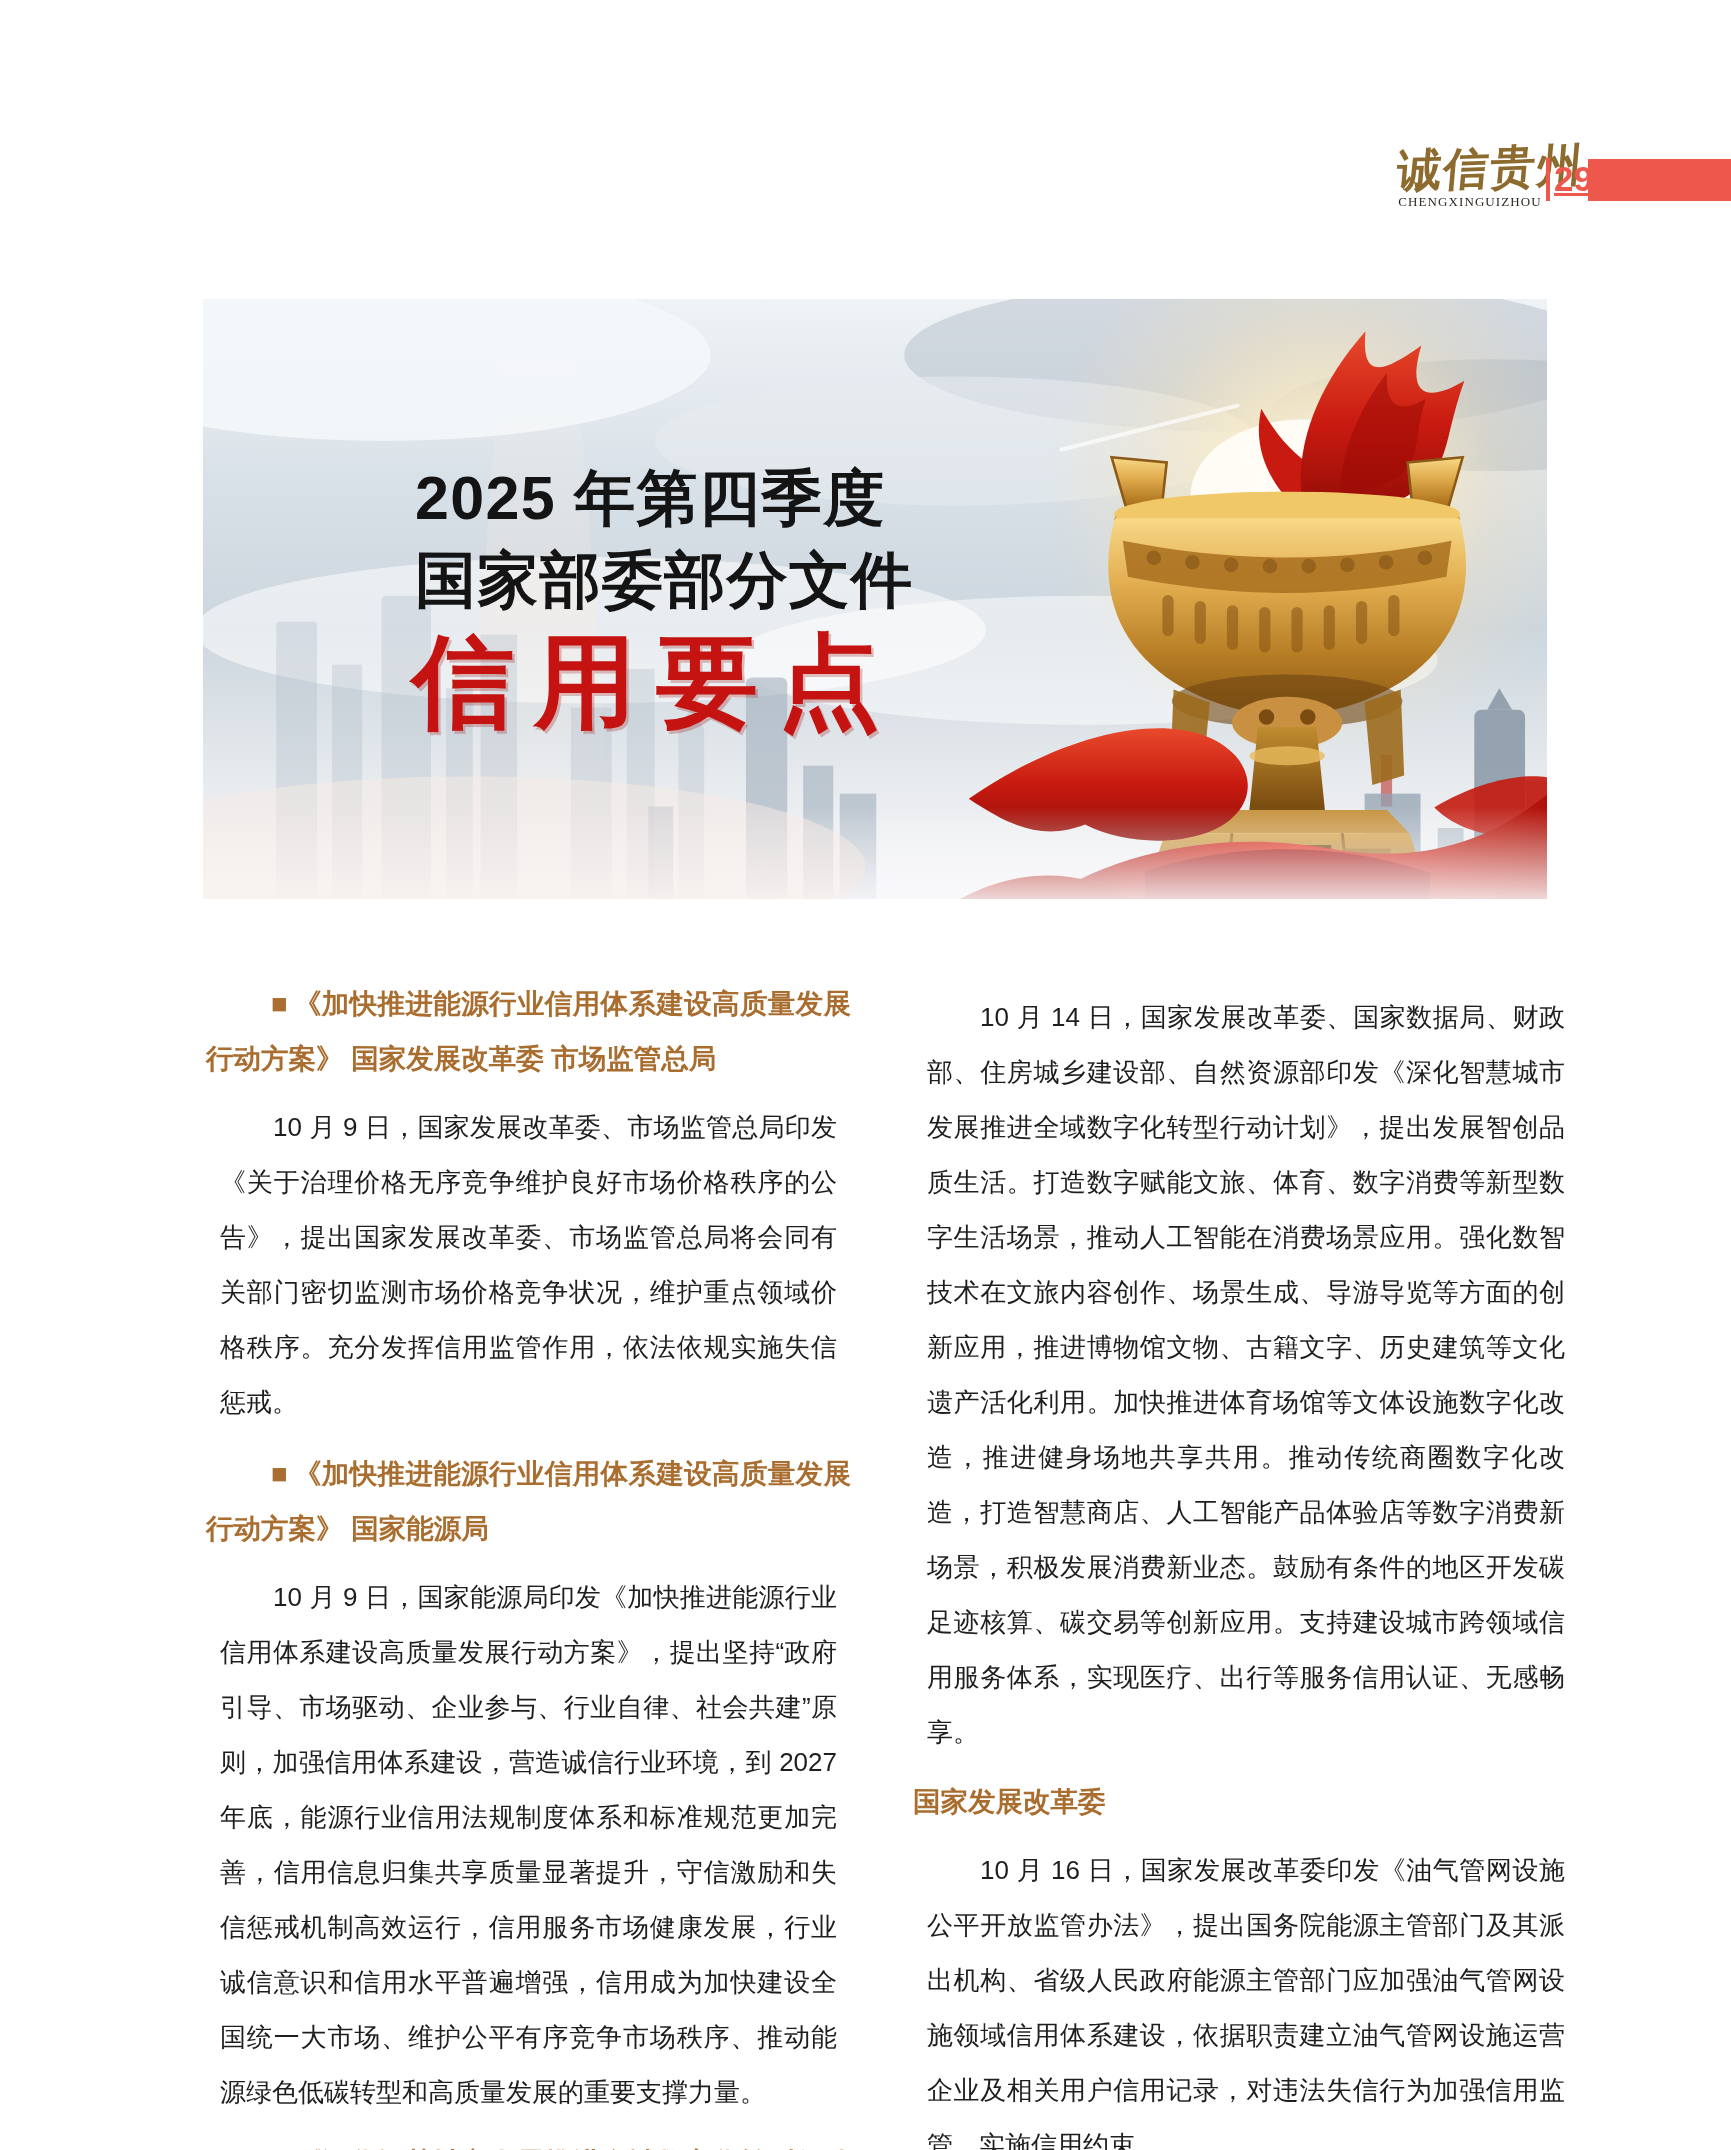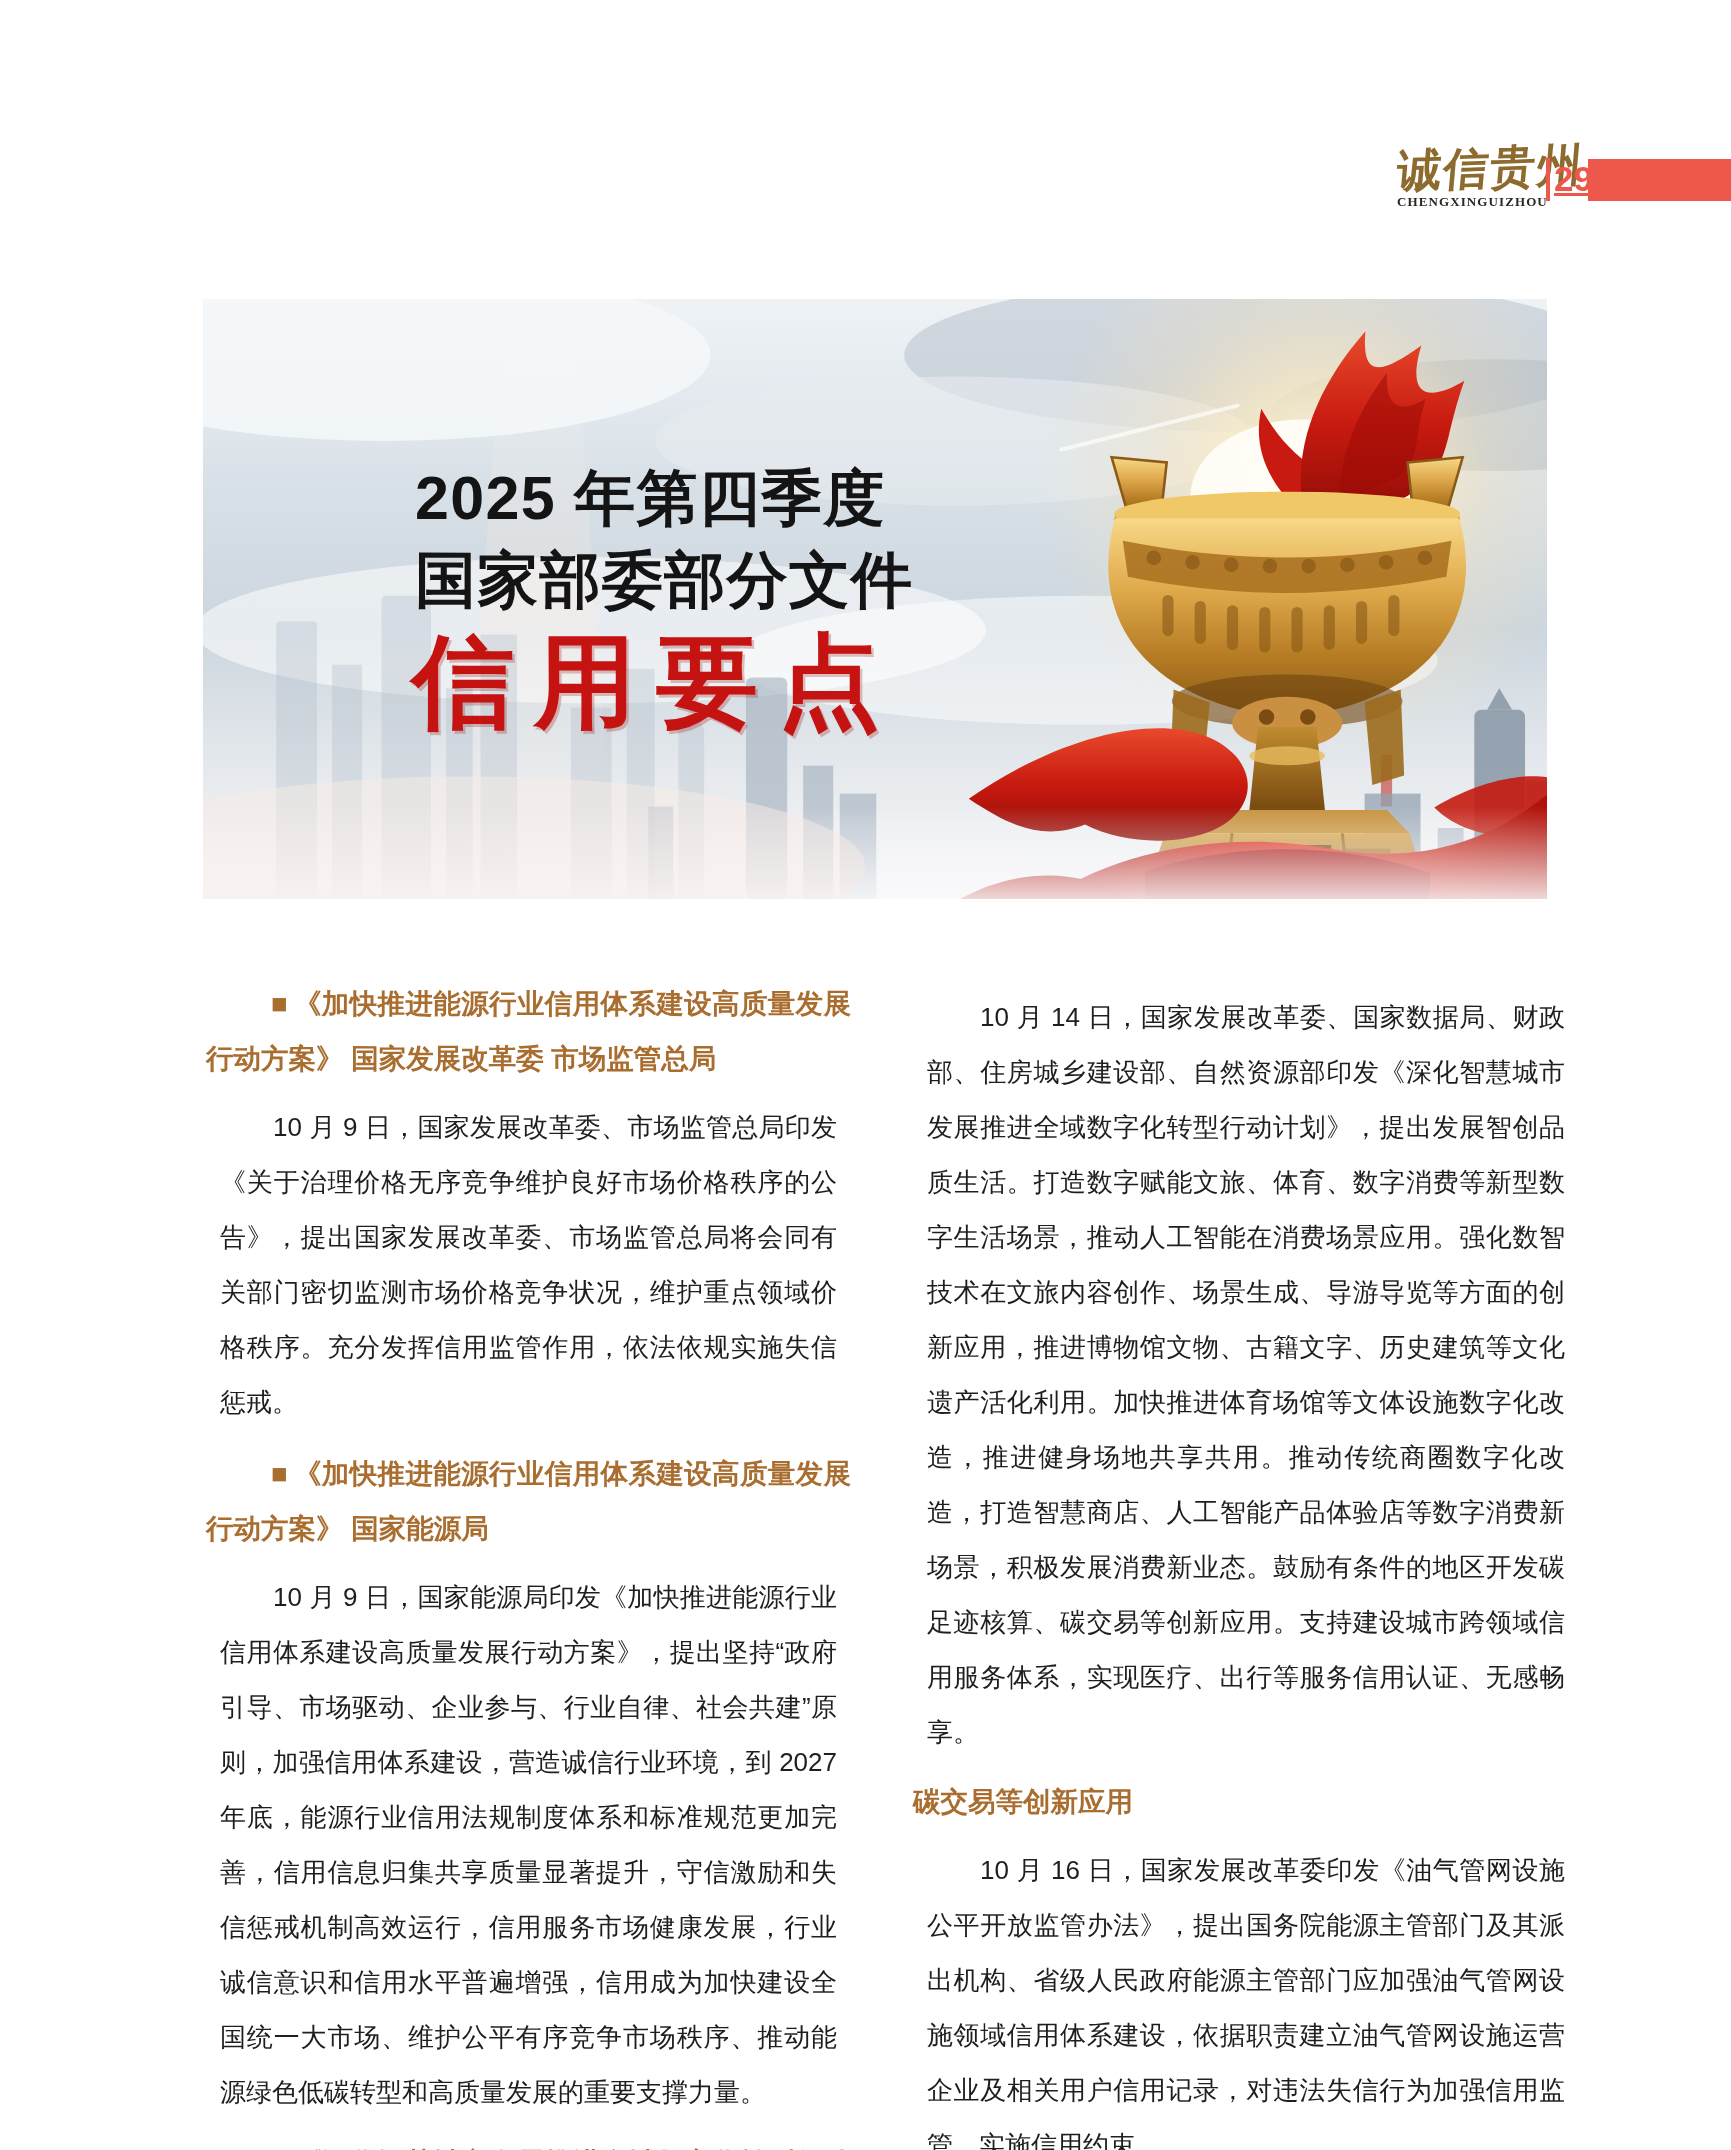--- a/index.html
+++ b/index.html
@@ -7,21 +7,21 @@
     position:relative;width:1731px;height:2365px;background:#ffffff;overflow:hidden;
     font-family:"Liberation Sans", sans-serif;
   }
   
   .masthead-logo{position:absolute;left:1397px;top:145px;width:146px;text-align:center;}
   .logo-cn{
     display:block;font-family:"DejaVu Serif", serif;font-weight:bold;font-size:45px;line-height:1.05;
     color:#8d6a2e;transform:rotate(-2deg) skewX(-7deg);white-space:nowrap;letter-spacing:1.7px;
   }
   .logo-en{
-    display:block;margin-top:1.7px;font-family:"Liberation Serif", serif;font-weight:bold;
+    display:block;margin-top:1.7px;font-family:"Liberation Serif", serif;font-weight:normal;
     font-size:13px;letter-spacing:1.1px;color:#2e2823;white-space:nowrap;
   }
   .masthead-divider{position:absolute;left:1546px;top:158px;width:3.9px;height:43px;background:#ee584c;}
   .masthead-page-number{
     position:absolute;left:1554px;top:155px;font-size:35px;font-weight:bold;color:#ee584c;line-height:47px;text-decoration:underline;
   }
   .masthead-strip{position:absolute;left:1588px;top:159px;width:143px;height:42px;background:#ee584c;}
 
   
   .banner{position:absolute;left:203px;top:299px;width:1344px;height:600px;overflow:hidden;background:#f0abfc;}
@@ -241,18 +241,18 @@
 
     <p class="sec-heading"><span class="bullet">■</span><span>《加快推进能源行业信用体系建设高质量发展行动方案》 国家能源局</span></p>
     <p class="body-text">10 月 9 日，国家能源局印发《加快推进能源行业信用体系建设高质量发展行动方案》，提出坚持“政府引导、市场驱动、企业参与、行业自律、社会共建”原则，加强信用体系建设，营造诚信行业环境，到 2027 年底，能源行业信用法规制度体系和标准规范更加完善，信用信息归集共享质量显著提升，守信激励和失信惩戒机制高效运行，信用服务市场健康发展，行业诚信意识和信用水平普遍增强，信用成为加快建设全国统一大市场、维护公平有序竞争市场秩序、推动能源绿色低碳转型和高质量发展的重要支撑力量。</p>
 
     <p class="sec-heading"><span class="bullet">■</span><span>《深化智慧城市发展推进全域数字化转型行动计划》 国家发展改革委等五部门</span></p>
   </div>
 
   <div class="col col-right">
     <p class="body-text">10 月 14 日，国家发展改革委、国家数据局、财政部、住房城乡建设部、自然资源部印发《深化智慧城市发展推进全域数字化转型行动计划》，提出发展智创品质生活。打造数字赋能文旅、体育、数字消费等新型数字生活场景，推动人工智能在消费场景应用。强化数智技术在文旅内容创作、场景生成、导游导览等方面的创新应用，推进博物馆文物、古籍文字、历史建筑等文化遗产活化利用。加快推进体育场馆等文体设施数字化改造，推进健身场地共享共用。推动传统商圈数字化改造，打造智慧商店、人工智能产品体验店等数字消费新场景，积极发展消费新业态。鼓励有条件的地区开发碳足迹核算、碳交易等创新应用。支持建设城市跨领域信用服务体系，实现医疗、出行等服务信用认证、无感畅享。</p>
 
-    <p class="sec-subheading">碳交易等创新应用</p>
+    <p class="sec-subheading">国家发展改革委</p>
     <p class="body-text">10 月 16 日，国家发展改革委印发《油气管网设施公平开放监管办法》，提出国务院能源主管部门及其派出机构、省级人民政府能源主管部门应加强油气管网设施领域信用体系建设，依据职责建立油气管网设施运营企业及相关用户信用记录，对违法失信行为加强信用监管，实施信用约束。</p>
   </div>
 
 </div>
 
 
 </body></html>

